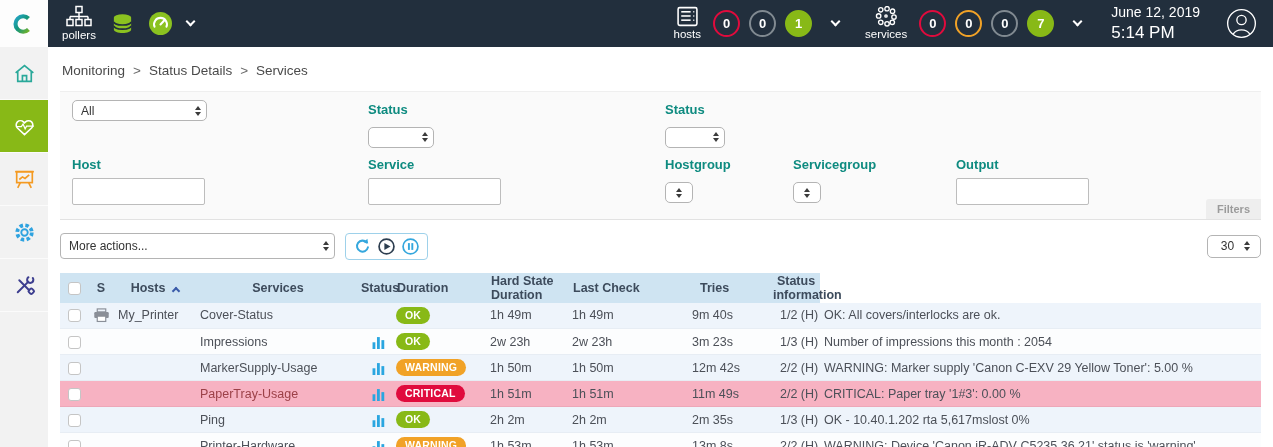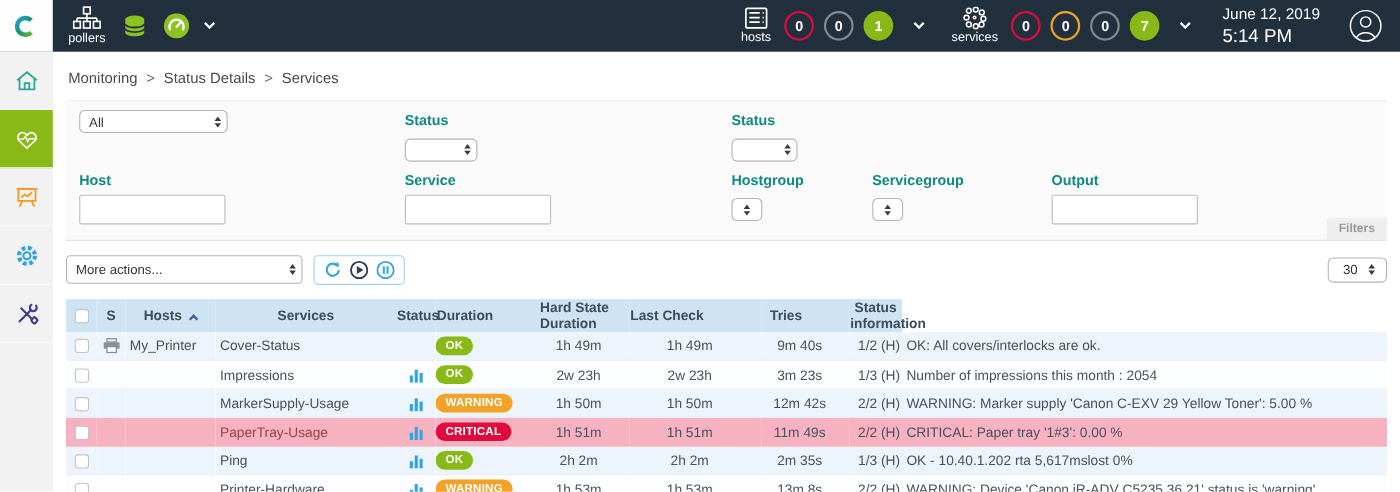--- a/index.html
+++ b/index.html
@@ -55,39 +55,39 @@
   .filter-grid{display:grid;grid-template-columns:296px 297px 128px 163px 1fr;row-gap:7px}
   .f-label{display:block;font-weight:bold;font-size:13px;color:var(--label-teal);margin:2px 0 6px}
   .fake-select{display:inline-flex;align-items:center;justify-content:space-between;height:21px;border:1px solid #b4b4b4;border-radius:5px;background:#fff;padding:0 5px 0 8px;font-size:12px;color:#333;cursor:pointer}
   .spin{display:inline-flex;flex-direction:column;align-items:center;gap:2px;margin-left:6px}
   .spin::before{content:"";border-left:3.5px solid transparent;border-right:3.5px solid transparent;border-bottom:4.5px solid #3b3b3b}
   .spin::after{content:"";border-left:3.5px solid transparent;border-right:3.5px solid transparent;border-top:4.5px solid #3b3b3b}
   .f-input{width:133px;height:27px;border:1px solid #bdbdbd;border-radius:2px;background:#fff;padding:0 6px;font-size:12.5px;font-family:inherit}
   .filters-tag{position:absolute;right:0;bottom:0;background:#eee;color:#9b9b9b;font-size:11px;font-weight:bold;padding:4px 11px;border-top-left-radius:3px}
   
   .toolbar{display:flex;align-items:center;margin:13px 0 13px}
-  .more-actions{width:215px;height:26px;border-radius:4px}
+  .more-actions{width:275px;height:26px;border-radius:4px}
   .icon-group{margin-left:10px;height:27px;border:1px solid #9ed1ea;border-radius:4px;display:flex;align-items:center;gap:7px;padding:0 8px;background:#fff}
   .icon-group svg{cursor:pointer}
   .page-size{margin-left:auto;width:54px;height:23px;justify-content:center;gap:4px}
   
   table.svc{width:100%;border-collapse:collapse;table-layout:fixed;font-size:12.5px}
   thead th{background:var(--table-header-bg);height:28px;font-weight:bold;color:#3d4b5c;text-align:center;font-size:12.5px;cursor:pointer}
   th.h-duration,th.h-hard-state-duration,th.h-last-check{text-align:left;padding-right:10px}
   th.h-tries{text-align:left;padding-left:8px}
   tbody td{height:26px;padding:0;vertical-align:middle;color:#4c5058;white-space:nowrap;overflow:hidden}
   tr.row-blue{background:#eef4fb;border-bottom:1px solid #e7edf4}
   tr.row-white{background:#fcfdfe;border-bottom:1px solid #e7edf4}
   tr.row-critical{background:var(--critical-row-bg);border-bottom:1px solid #eda7b8}
   td.c-cb,th.h-cb{text-align:center}
   td.c-s{text-align:center}
   td.c-host,td.c-service{padding-left:4px}
   td.c-graph{text-align:center}
   td.c-status{text-align:left}
-  td.c-dur,td.c-hard,td.c-last{text-align:center;padding-right:10px}
+  td.c-dur,td.c-hard,td.c-last{text-align:left;padding-right:10px}
   td.c-tries{padding-left:8px}
   td.c-info{padding-left:4px}
   tr.row-critical td.c-service span{color:#9c4148}
   .host-link,.svc-link{cursor:pointer}
   .badge{display:inline-block;padding:3px 9px;border-radius:11px;color:#fff;font-size:10.5px;font-weight:bold;letter-spacing:.2px;line-height:1}
   .badge.ok{background:var(--status-ok)}
   .badge.warning{background:var(--status-warning)}
   .badge.critical{background:var(--status-critical)}
   .graph-ic{width:13px;height:13px;vertical-align:middle}
   .graph-ic rect{fill:var(--accent-blue)}

